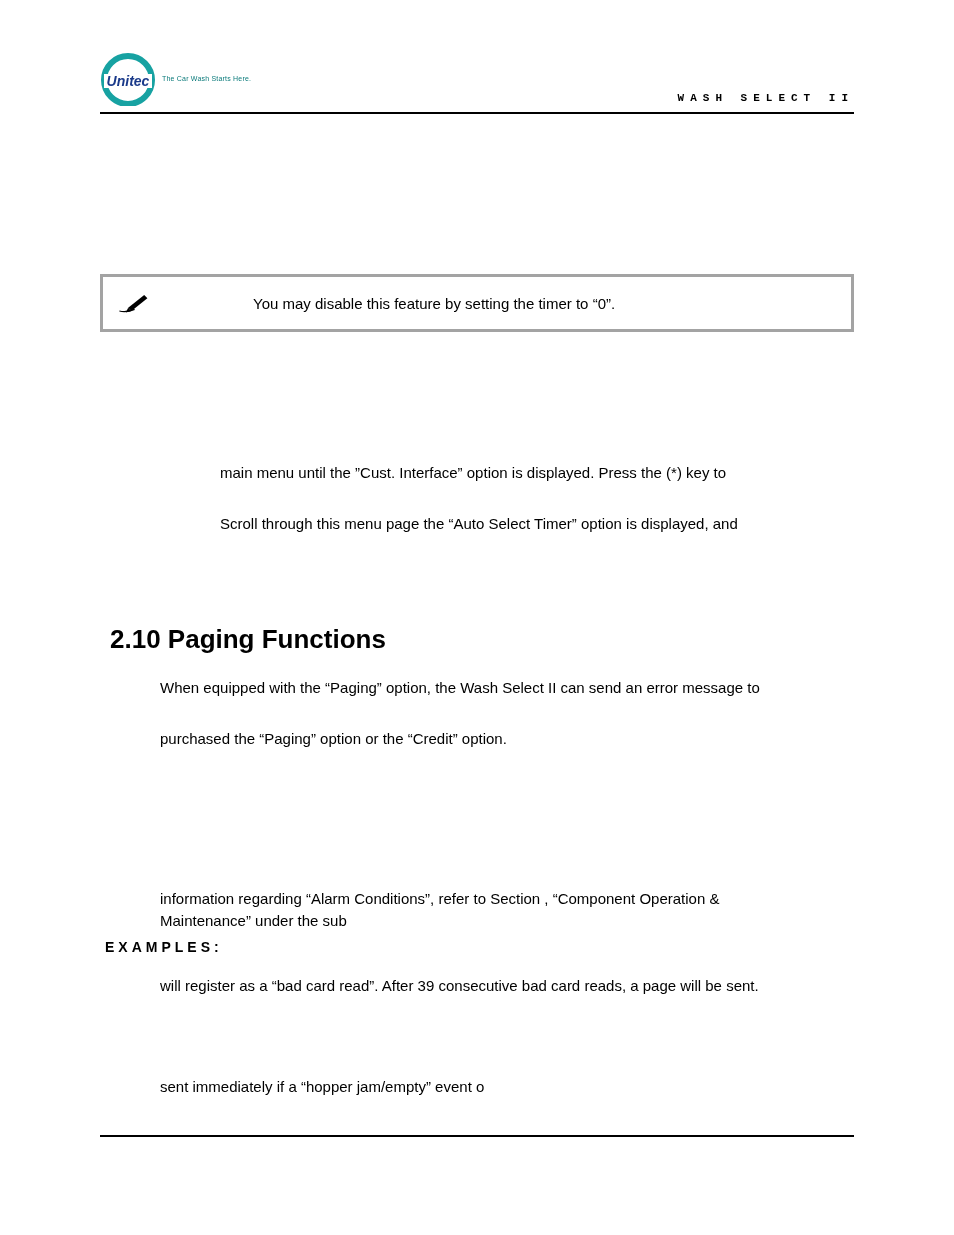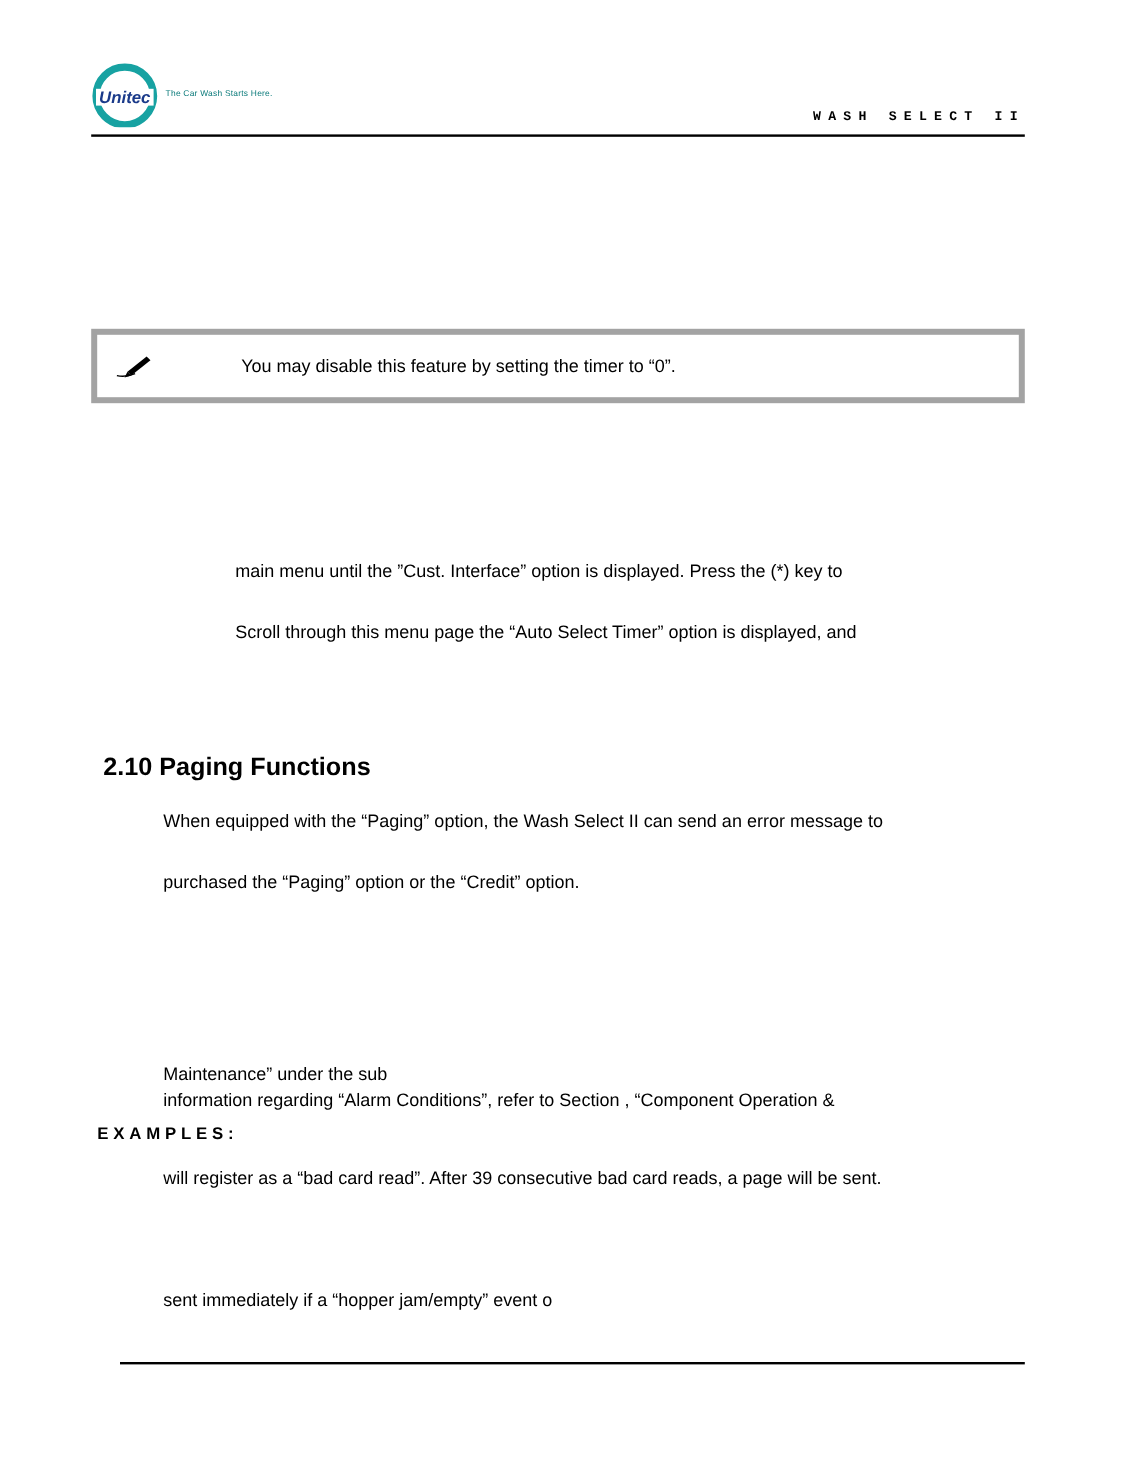--- a/index.html
+++ b/index.html
@@ -1,29 +1,29 @@
 <!DOCTYPE html>
 <html><head>
 <meta charset="utf-8">
 <style>
   * { box-sizing: border-box; margin: 0; padding: 0; }
   html, body { width: 954px; height: 1235px; background: #fff; font-family: Arial, Helvetica, sans-serif; color: #000; }
-  .page { position: relative; width: 954px; height: 1235px; padding: 50px 100px 60px 76px; }
+  .page { position: relative; width: 954px; height: 1235px; padding: 50px 100px 60px 100px; }
   .header-row { display: flex; align-items: flex-end; justify-content: space-between; margin-bottom: 6px; }
   .logo-block { display: flex; align-items: center; gap: 6px; }
   .logo-circle { width: 56px; height: 56px; }
   .tagline { font-size: 7px; color: #0a7a7a; letter-spacing: 0.2px; }
   .header-right { font-family: Liberation Mono, monospace; font-weight: 900; font-size: 11px; letter-spacing: 6px; text-align: right; padding-bottom: 2px; }
   .header-rule { border: none; border-top: 2px solid #000; margin: 0; }
-  .note-box { border: 5px solid #a3a3a3; margin-top: 160px; display: flex; align-items: center; padding: 14px 20px 14px 14px; gap: 64px; }
+  .note-box { border: 3px solid #a3a3a3; margin-top: 160px; display: flex; align-items: center; padding: 14px 20px 14px 14px; gap: 94px; }
   .pen-icon { width: 32px; height: 24px; flex: 0 0 auto; }
   .note-text { font-size: 15px; flex: 1; text-align: left; padding-left: 10px; }
   .body-block { margin-top: 130px; margin-left: 120px; margin-right: 10px; font-size: 15px; line-height: 1.4; }
   .body-block p { margin-bottom: 30px; text-align: justify; }
-  .section-heading { font-family: "Arial Black", Arial, sans-serif; font-weight: 900; font-size: 21px; margin-top: 90px; margin-left: 10px; margin-bottom: 22px; }
+  .section-heading { font-family: "Arial Black", Arial, sans-serif; font-weight: 900; font-size: 26px; margin-top: 90px; margin-left: 10px; margin-bottom: 22px; }
   .para-block { margin-left: 60px; margin-right: 10px; font-size: 15px; line-height: 1.4; }
   .para-block p { margin-bottom: 30px; text-align: justify; }
   .tight p { margin-bottom: 2px; line-height: 1.35; }
   .examples-label { font-family: "Arial Black", Arial, sans-serif; font-weight: 900; font-size: 14px; letter-spacing: 4px; margin-left: -55px; margin-top: 6px; margin-bottom: 18px; }
   .footer-rule { position: absolute; left: 100px; right: 100px; bottom: 98px; border: none; border-top: 2px solid #000; }
 </style>
 </head>
 <body>
 
 <div class="page">
@@ -55,22 +55,22 @@
     <p>Scroll through this menu page the “Auto Select Timer” option is displayed, and</p>
   </div>
 
   <h2 class="section-heading">2.10 Paging Functions</h2>
 
   <div class="para-block">
     <p>When equipped with the “Paging” option, the Wash Select II can send an error message to</p>
     <p>purchased the “Paging” option or the “Credit” option.</p>
 
     <div class="tight" style="margin-top:140px;">
+      <p>information regarding “Alarm Conditions”, refer to Section , “Component Operation &amp;</p>
       <p>Maintenance” under the sub</p>
-      <p>information regarding “Alarm Conditions”, refer to Section , “Component Operation &amp;</p>
     </div>
 
     <div class="examples-label">EXAMPLES:</div>
 
     <p>will register as a “bad card read”. After 39 consecutive bad card reads, a page will be sent.</p>
 
     <p style="margin-top:80px;">sent immediately if a “hopper jam/empty” event o</p>
   </div>
 
   <hr class="footer-rule">

